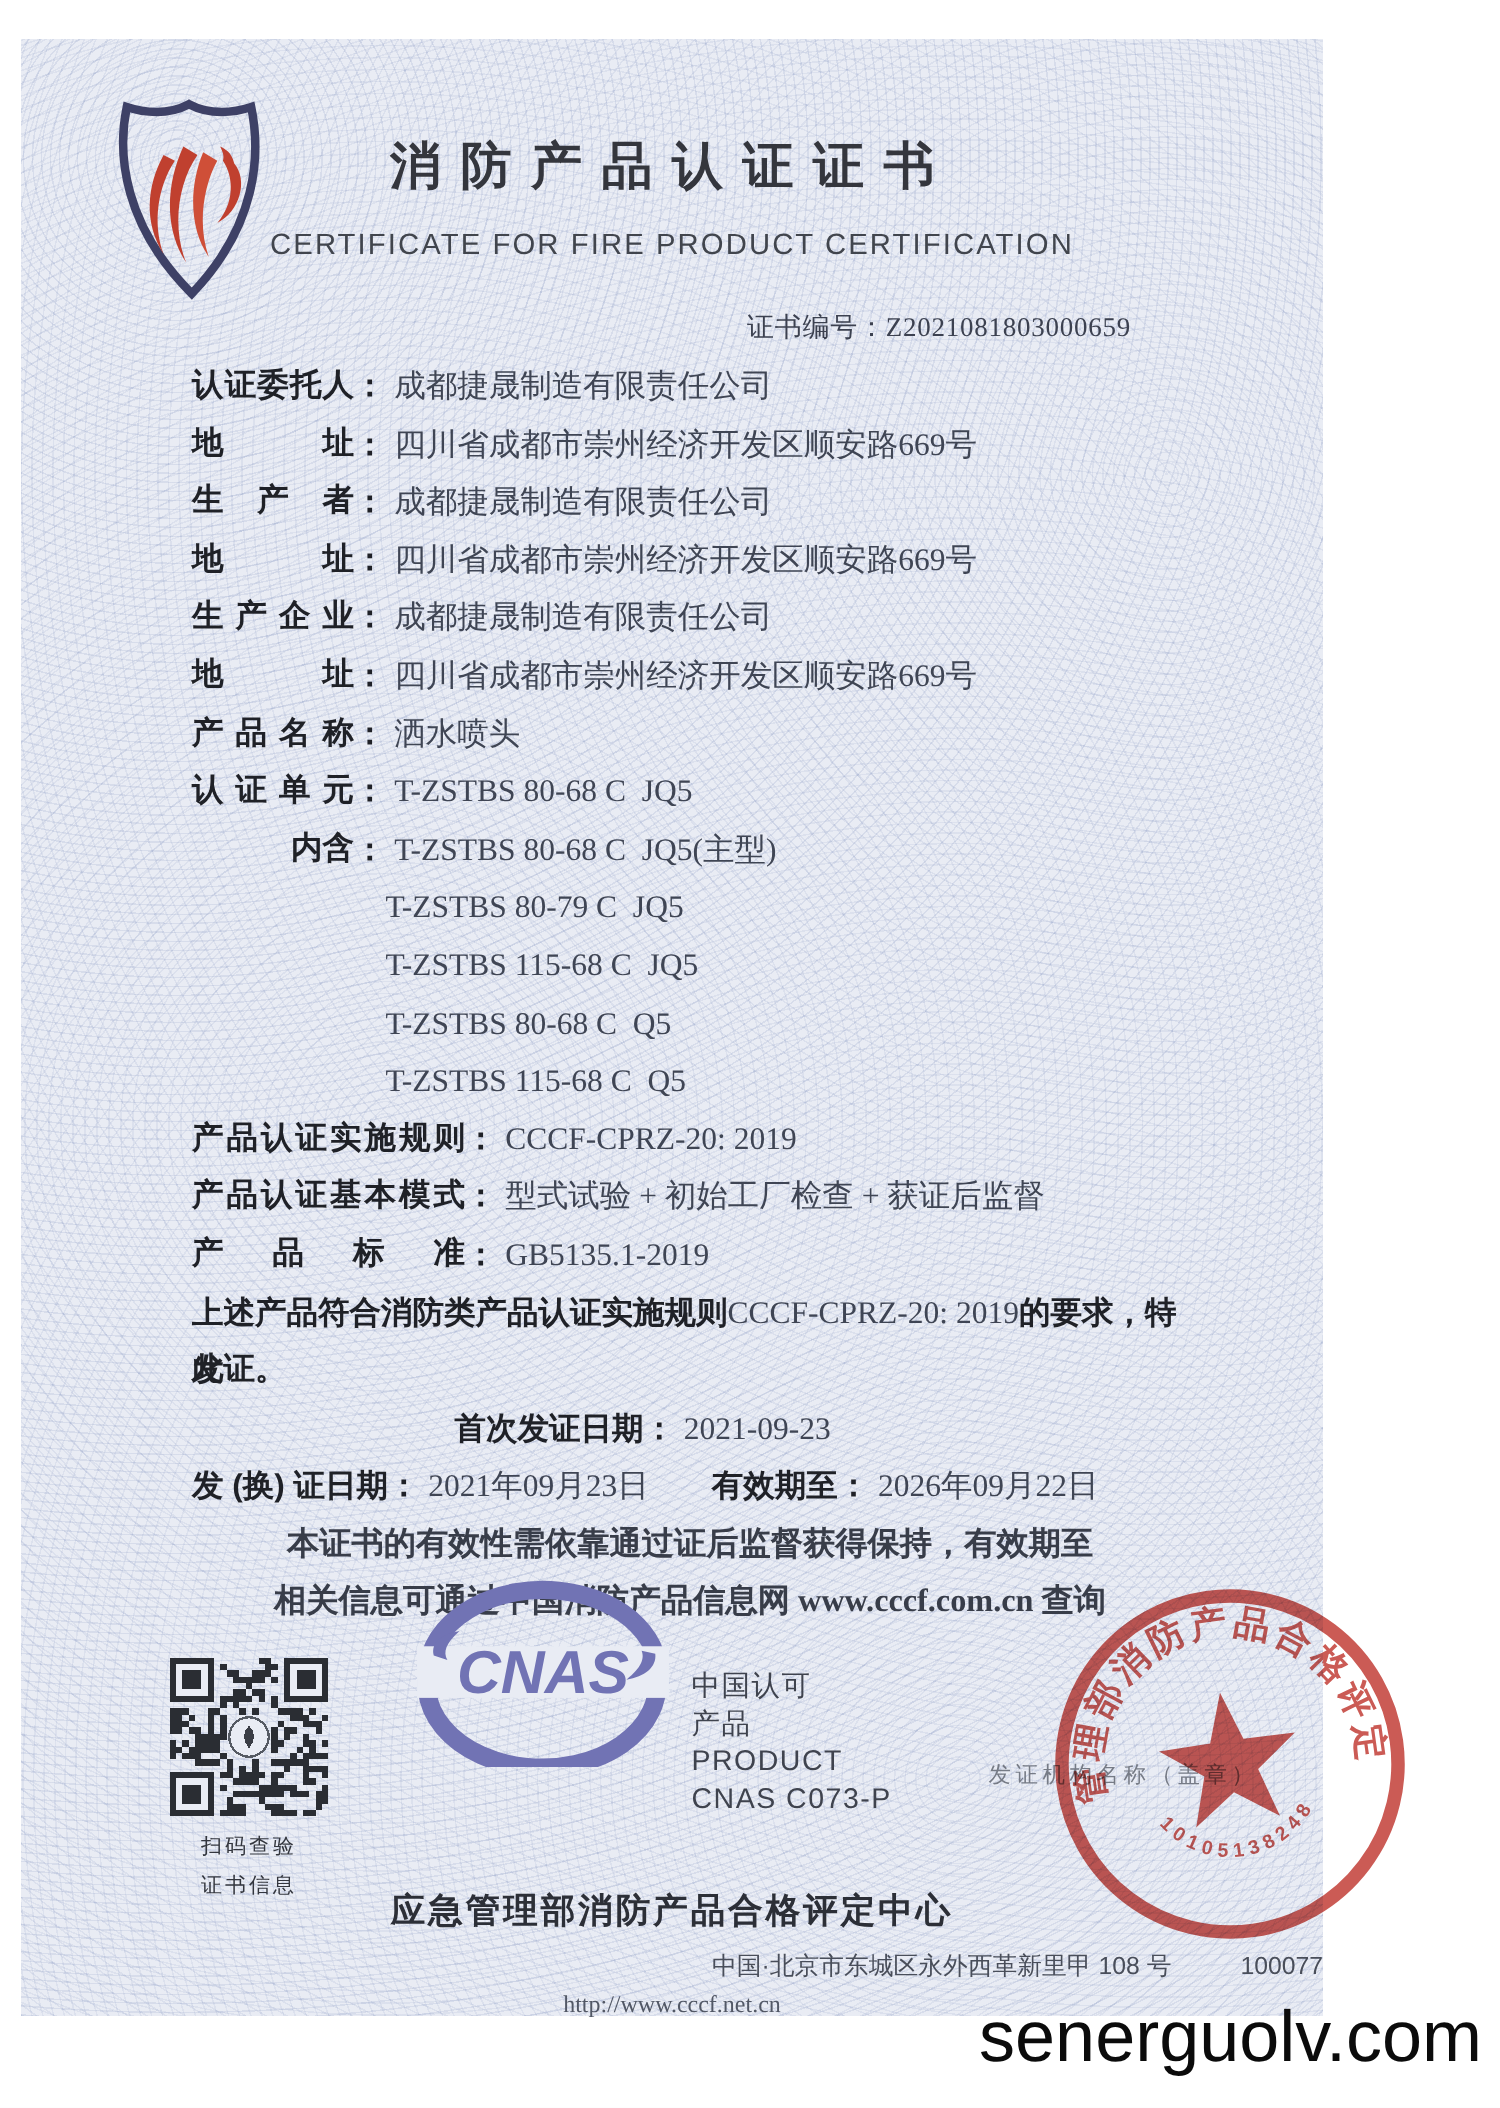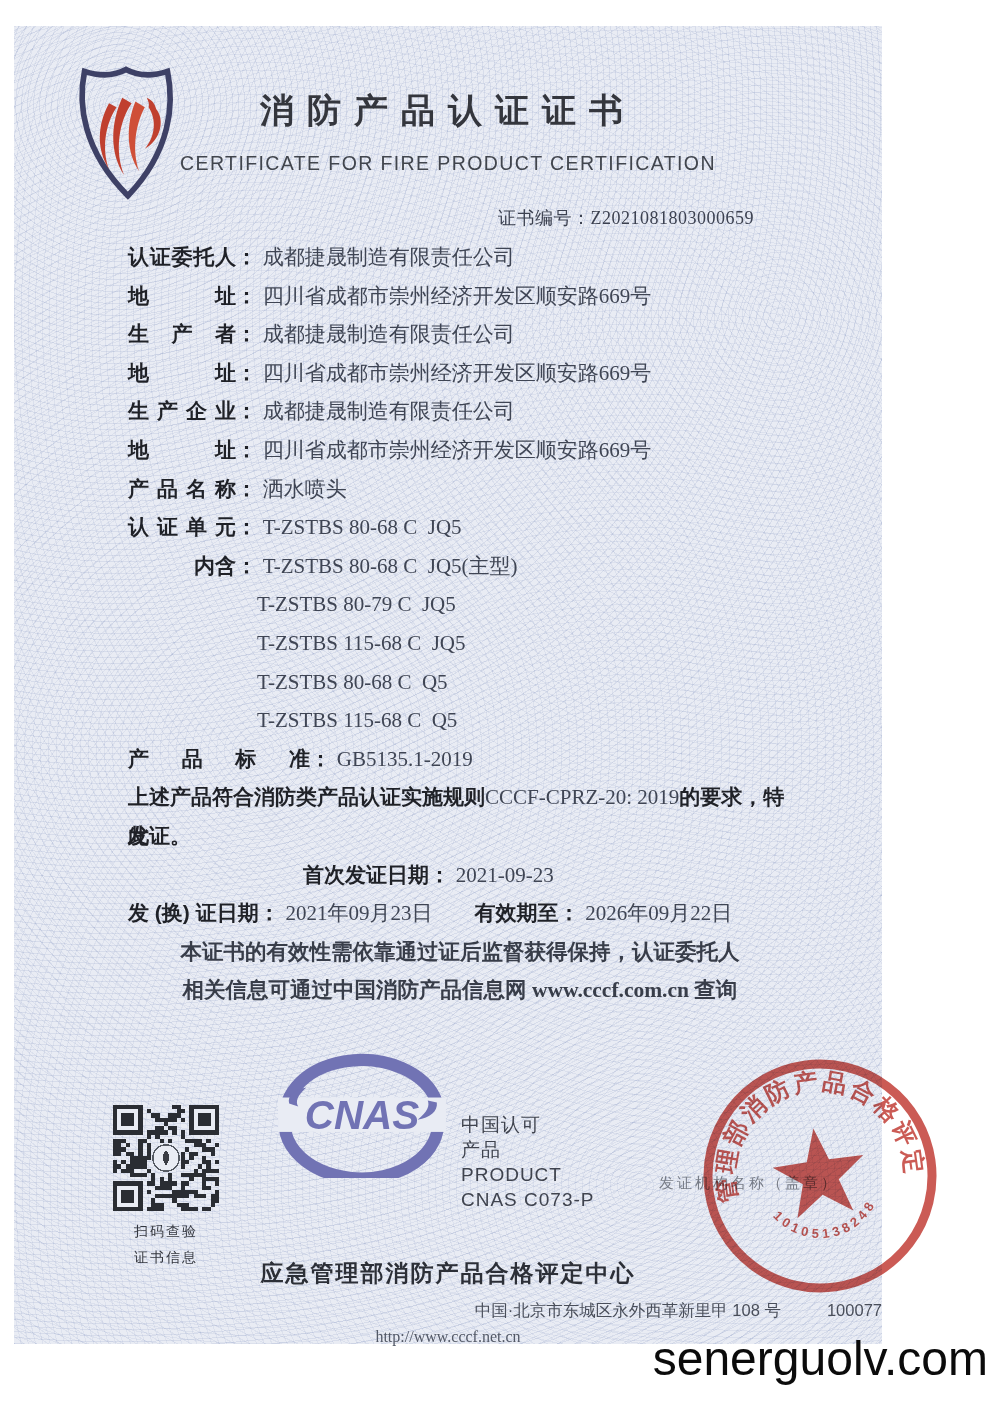--- a/index.html
+++ b/index.html
@@ -93,29 +93,31 @@
     <div class="row"><span class="lbl">地址</span><span class="colon">：</span> <span class="val">四川省成都市崇州经济开发区顺安路669号</span></div>
     <div class="row"><span class="lbl">生产企业</span><span class="colon">：</span> <span class="val">成都捷晟制造有限责任公司</span></div>
     <div class="row"><span class="lbl">地址</span><span class="colon">：</span> <span class="val">四川省成都市崇州经济开发区顺安路669号</span></div>
     <div class="row"><span class="lbl">产品名称</span><span class="colon">：</span> <span class="val">洒水喷头</span></div>
     <div class="row"><span class="lbl">认证单元</span><span class="colon">：</span> <span class="val">T-ZSTBS 80-68 C  JQ5</span></div>
     <div class="row"><span class="lbl inner">内含</span><span class="colon">：</span> <span class="val">T-ZSTBS 80-68 C  JQ5(主型)</span></div>
     <div class="row cont"><span class="val">T-ZSTBS 80-79 C  JQ5</span></div>
     <div class="row cont"><span class="val">T-ZSTBS 115-68 C  JQ5</span></div>
     <div class="row cont"><span class="val">T-ZSTBS 80-68 C  Q5</span></div>
     <div class="row cont"><span class="val">T-ZSTBS 115-68 C  Q5</span></div>
+    <div class="row"><span class="lbl wide">产品认证实施规则</span><span class="colon">：</span> <span class="val">CCCF-CPRZ-20: 2019</span></div>
+    <div class="row"><span class="lbl wide">产品认证基本模式</span><span class="colon">：</span> <span class="val">型式试验 + 初始工厂检查 + 获证后监督</span></div>
     <div class="row"><span class="lbl wide">产品标准</span><span class="colon">：</span> <span class="val">GB5135.1-2019</span></div>
 
     <div class="row"><span class="st-zh">上述产品符合消防类产品认证实施规则</span><span class="st-code">CCCF-CPRZ-20: 2019</span><span class="st-zh">的要求，特发</span></div>
     <div class="row"><span class="st-zh">此证。</span></div>
 
     <div class="row first-issue"><span class="st-zh">首次发证日期</span><span class="colon">：</span> <span class="val">2021-09-23</span></div>
     <div class="row"><span class="st-zh">发 (换) 证日期</span><span class="colon">：</span> <span class="val">2021年09月23日</span><span class="st-zh gap-left">有效期至</span><span class="colon">：</span> <span class="val">2026年09月22日</span></div>
 
-    <div class="row center">本证书的有效性需依靠通过证后监督获得保持，认证委托人</div>
+    <div class="row center">本证书的有效性需依靠通过证后监督获得保持，有效期至</div>
     <div class="row center">相关信息可通过中国消防产品信息网 www.cccf.com.cn 查询</div>
   </div>
 
   <div class="qr">
     <svg id="qr-svg" viewBox="0 0 25 25" shape-rendering="crispEdges" xmlns="http://www.w3.org/2000/svg">
         <rect x="14" y="0" width="1" height="1" fill="#2a2d33"></rect>
         <rect x="15" y="0" width="1" height="1" fill="#2a2d33"></rect>
         <rect x="8" y="1" width="1" height="1" fill="#2a2d33"></rect>
         <rect x="15" y="1" width="1" height="1" fill="#2a2d33"></rect>
         <rect x="16" y="1" width="1" height="1" fill="#2a2d33"></rect>

